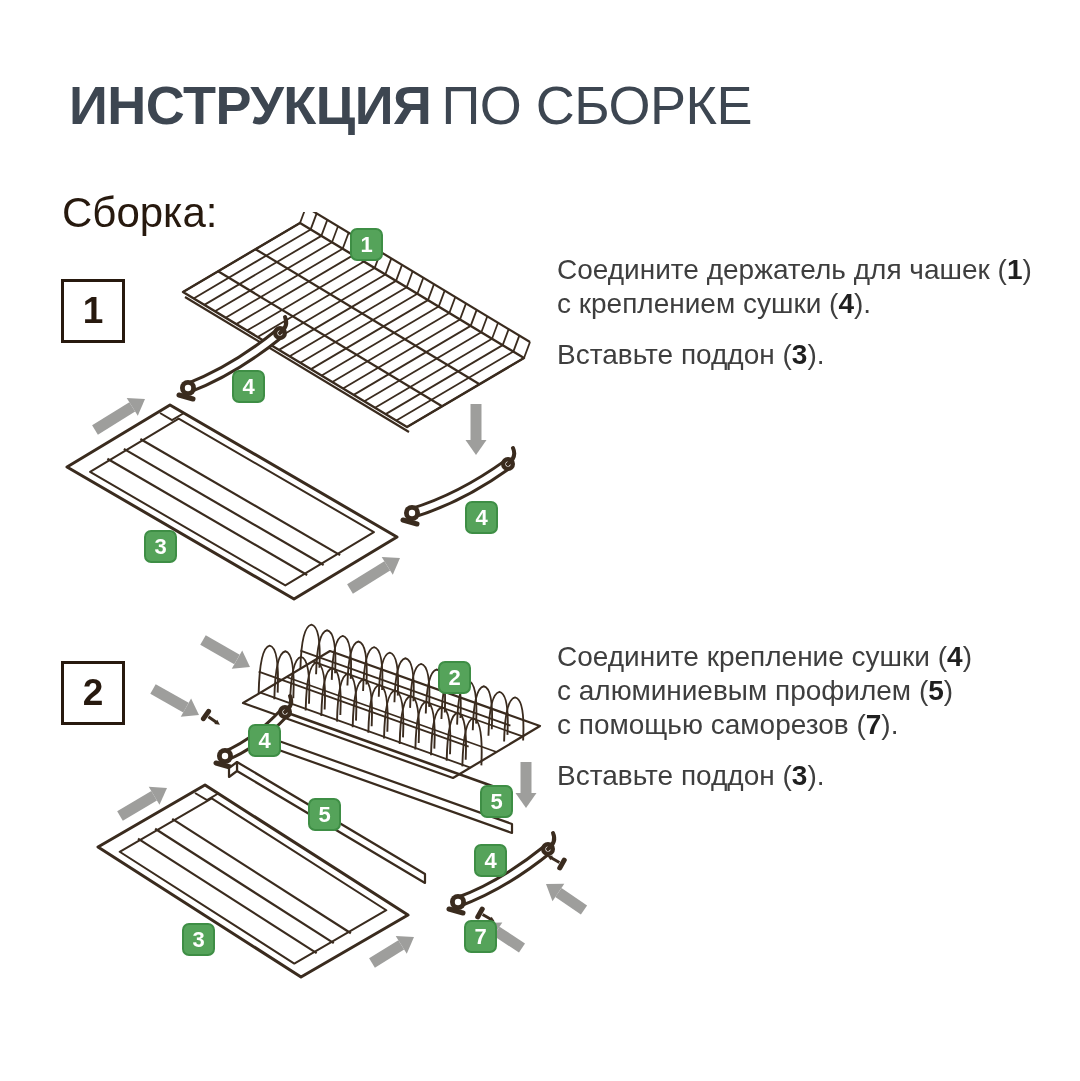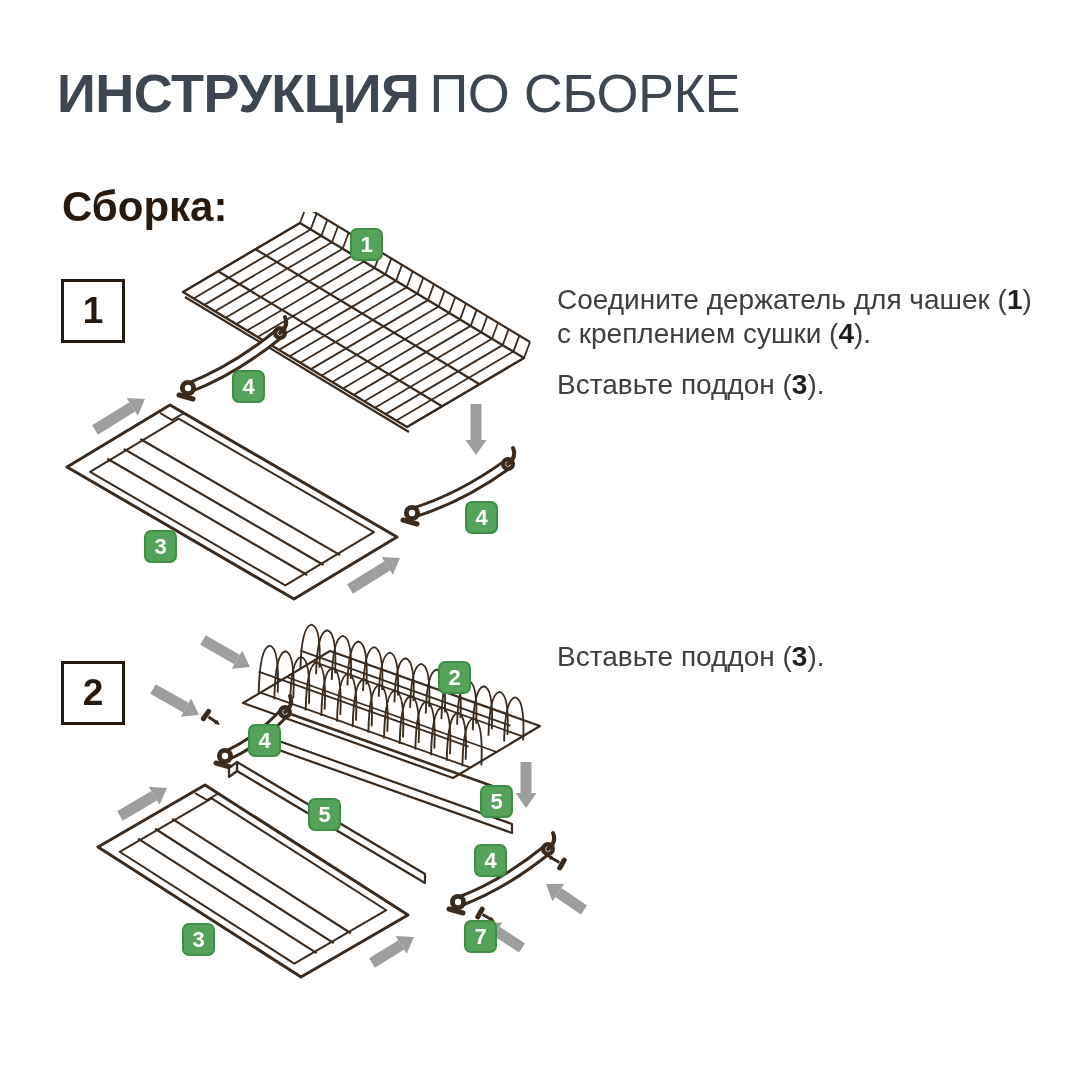--- a/index.html
+++ b/index.html
@@ -4,47 +4,47 @@
 <style>
   html,body{margin:0;padding:0;}
   body{
     width:1080px;height:1081px;position:relative;background:#ffffff;
     font-family:"Liberation Sans", sans-serif;overflow:hidden;
   }
   .abs{position:absolute;}
   #page-title{left:57px;top:62px;font-size:54px;color:#3d4651;letter-spacing:-0.5px;white-space:nowrap;}
   #page-title .t-bold{font-weight:bold;}
   #page-title .t-light{font-weight:normal;margin-left:10px;}
-  #assembly-heading{left:62px;top:183px;font-size:42px;font-weight:bold;color:#27190e;}
+  #assembly-heading{left:62px;top:189px;font-size:42px;font-weight:normal;color:#27190e;}
   .step-box{
     width:58px;height:58px;border:3px solid #27190e;background:#fff;
     display:flex;align-items:center;justify-content:center;
     font-size:37px;font-weight:bold;color:#27190e;
   }
   #step1-box{left:61px;top:279px;}
   #step2-box{left:61px;top:661px;}
   .diagram{pointer-events:none;}
   #diagram1{left:60px;top:212px;width:500px;height:410px;}
   #diagram2{left:80px;top:612px;width:540px;height:403px;}
   .badge{
     position:absolute;width:33px;height:33px;box-sizing:border-box;
     background:#55a35a;border:2px solid #3e8e45;border-radius:7px;
     color:#ffffff;font-weight:bold;font-size:22px;
     display:flex;align-items:center;justify-content:center;
   }
   .instructions{left:557px;width:520px;font-size:28px;line-height:34px;color:#3e3e3e;white-space:nowrap;}
-  #instructions-1{top:283px;}
+  #instructions-1{top:253px;}
   #instructions-2{top:640px;}
   .instructions p{margin:0 0 17px 0;}
   .instructions b{font-weight:bold;color:#1f1f1f;}
 </style>
 </head>
 <body>
 
-<h1 id="page-title" class="abs" style="margin:0;">
+<h1 id="page-title" class="abs" style="margin:12px;">
   <span class="t-bold">ИНСТРУКЦИЯ</span><span class="t-light">ПО СБОРКЕ</span>
 </h1>
 
 <div id="assembly-heading" class="abs">Сборка:</div>
 
 <div id="step1-box" class="abs step-box">
   <span>1</span>
 </div>
 <div id="step2-box" class="abs step-box">
   <span>2</span>
@@ -276,14 +276,15 @@
   <div class="badge" style="left:102px;top:311px;">3</div>
   <div class="badge" style="left:394px;top:232px;">4</div>
   <div class="badge" style="left:384px;top:308px;">7</div>
 </div>
 
 <div id="instructions-1" class="abs instructions">
     <p>Соедините держатель для чашек (<b>1</b>)<br>с креплением сушки (<b>4</b>).</p>
     <p>Вставьте поддон (<b>3</b>).</p>
   </div>
 <div id="instructions-2" class="abs instructions">
+    <p>Соедините крепление сушки (<b>4</b>)<br>с алюминиевым профилем (<b>5</b>)<br>с помощью саморезов (<b>7</b>).</p>
     <p>Вставьте поддон (<b>3</b>).</p>
   </div>
 
 </body></html>

